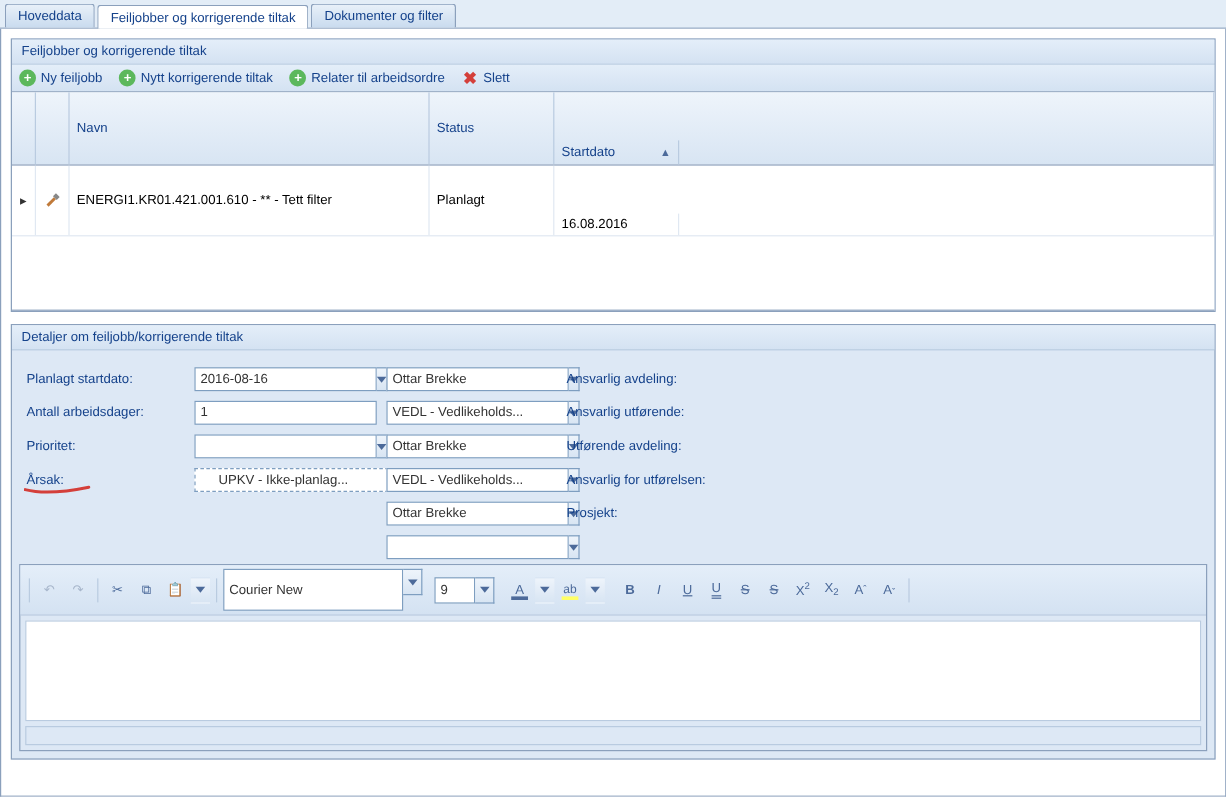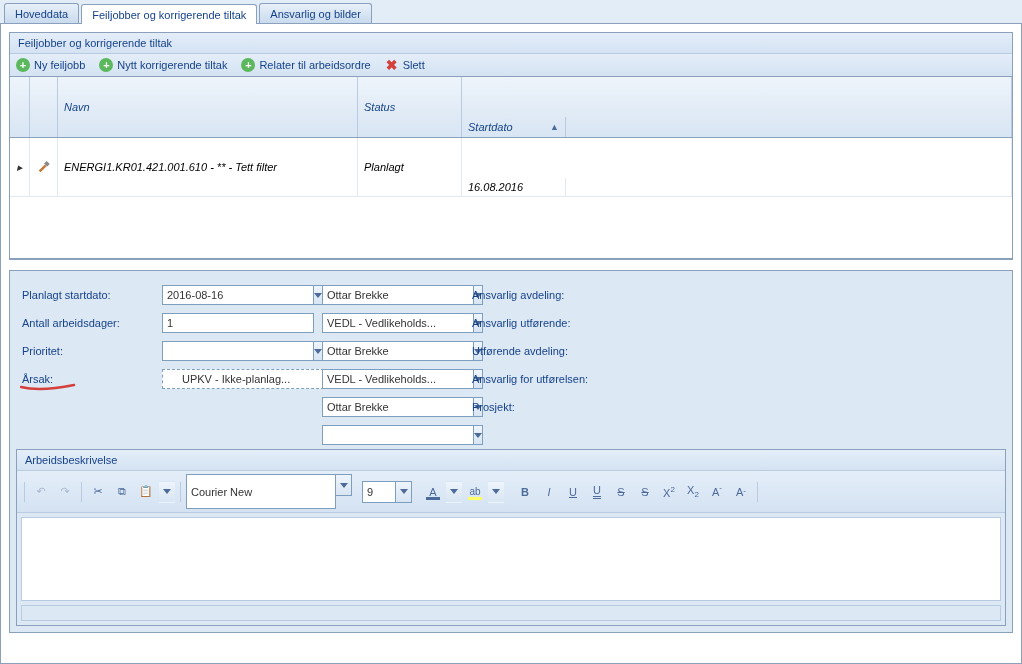--- a/index.html
+++ b/index.html
@@ -71,21 +71,21 @@
   .sortind { font-size: 9px; color: #4c6a9a; }
 </style>
 </head>
 <body>
 
 <div class="window">
 
   <div class="tabstrip">
     <div class="tab">Hoveddata</div>
     <div class="tab active">Feiljobber og korrigerende tiltak</div>
-    <div class="tab">Ansvarlig og bilder</div>
+    <div class="tab">Dokumenter og filter</div>
   </div>
 
   <div class="content">
 
     <div class="panel">
       <div class="panel-header">Feiljobber og korrigerende tiltak</div>
       <div class="panel-body" style="padding:0;">
         <div class="toolbar">
           <div class="tbtn">
             <span class="ico-add">+</span>
@@ -98,21 +98,21 @@
           <div class="tbtn">
             <span class="ico-add">+</span>
             <span>Relater til arbeidsordre</span>
           </div>
           <div class="tbtn">
             <span class="ico-del">✖</span>
             <span>Slett</span>
           </div>
         </div>
 
-        <div class="grid" style="border-left:none;border-right:none;font-style:italic;">
+        <div class="grid" style="border-left:none;border-right:none;">
           <div class="grid-head">
             <div class="gh col-ind"></div>
             <div class="gh col-ico"></div>
             <div class="gh col-nvn">
                 <span>Navn</span>
               </div>
             <div class="gh col-sta">
                 <span>Status</span>
               </div>
             <div class="gh col-dat">
@@ -138,20 +138,21 @@
               <div class="gc col-sta">Planlagt</div>
               <div class="gc col-dat">16.08.2016</div>
               <div class="gc col-fill"></div>
             </div>
           </div>
         </div>
       </div>
     </div>
 
     <div class="panel">
+      <div class="panel-header">Detaljer om feiljobb/korrigerende tiltak</div>
       <div class="panel-body">
         <div class="form">
 
           <div class="fcols">
             <div class="flabel">Planlagt startdato:</div>
             <div class="field">
               <input class="tinput" value="2016-08-16" style="">
               <div class="ddbtn">
                   <div class="tri"></div>
                 </div>
@@ -230,21 +231,20 @@
             <div class="field">
               <input class="tinput" value="" style="">
               <div class="ddbtn">
                   <div class="tri"></div>
                 </div>
             </div>
           </div>
         </div>
 
         <div class="editor-panel">
-          <div class="editor-header">Arbeidsbeskrivelse</div>
           <div class="editor-toolbar">
             <div class="sep"></div>
             <div class="etbtn dis">
                 <span>↶</span>
               </div>
             <div class="etbtn dis">
                 <span>↷</span>
               </div>
             <div class="sep"></div>
             <div class="etbtn">

